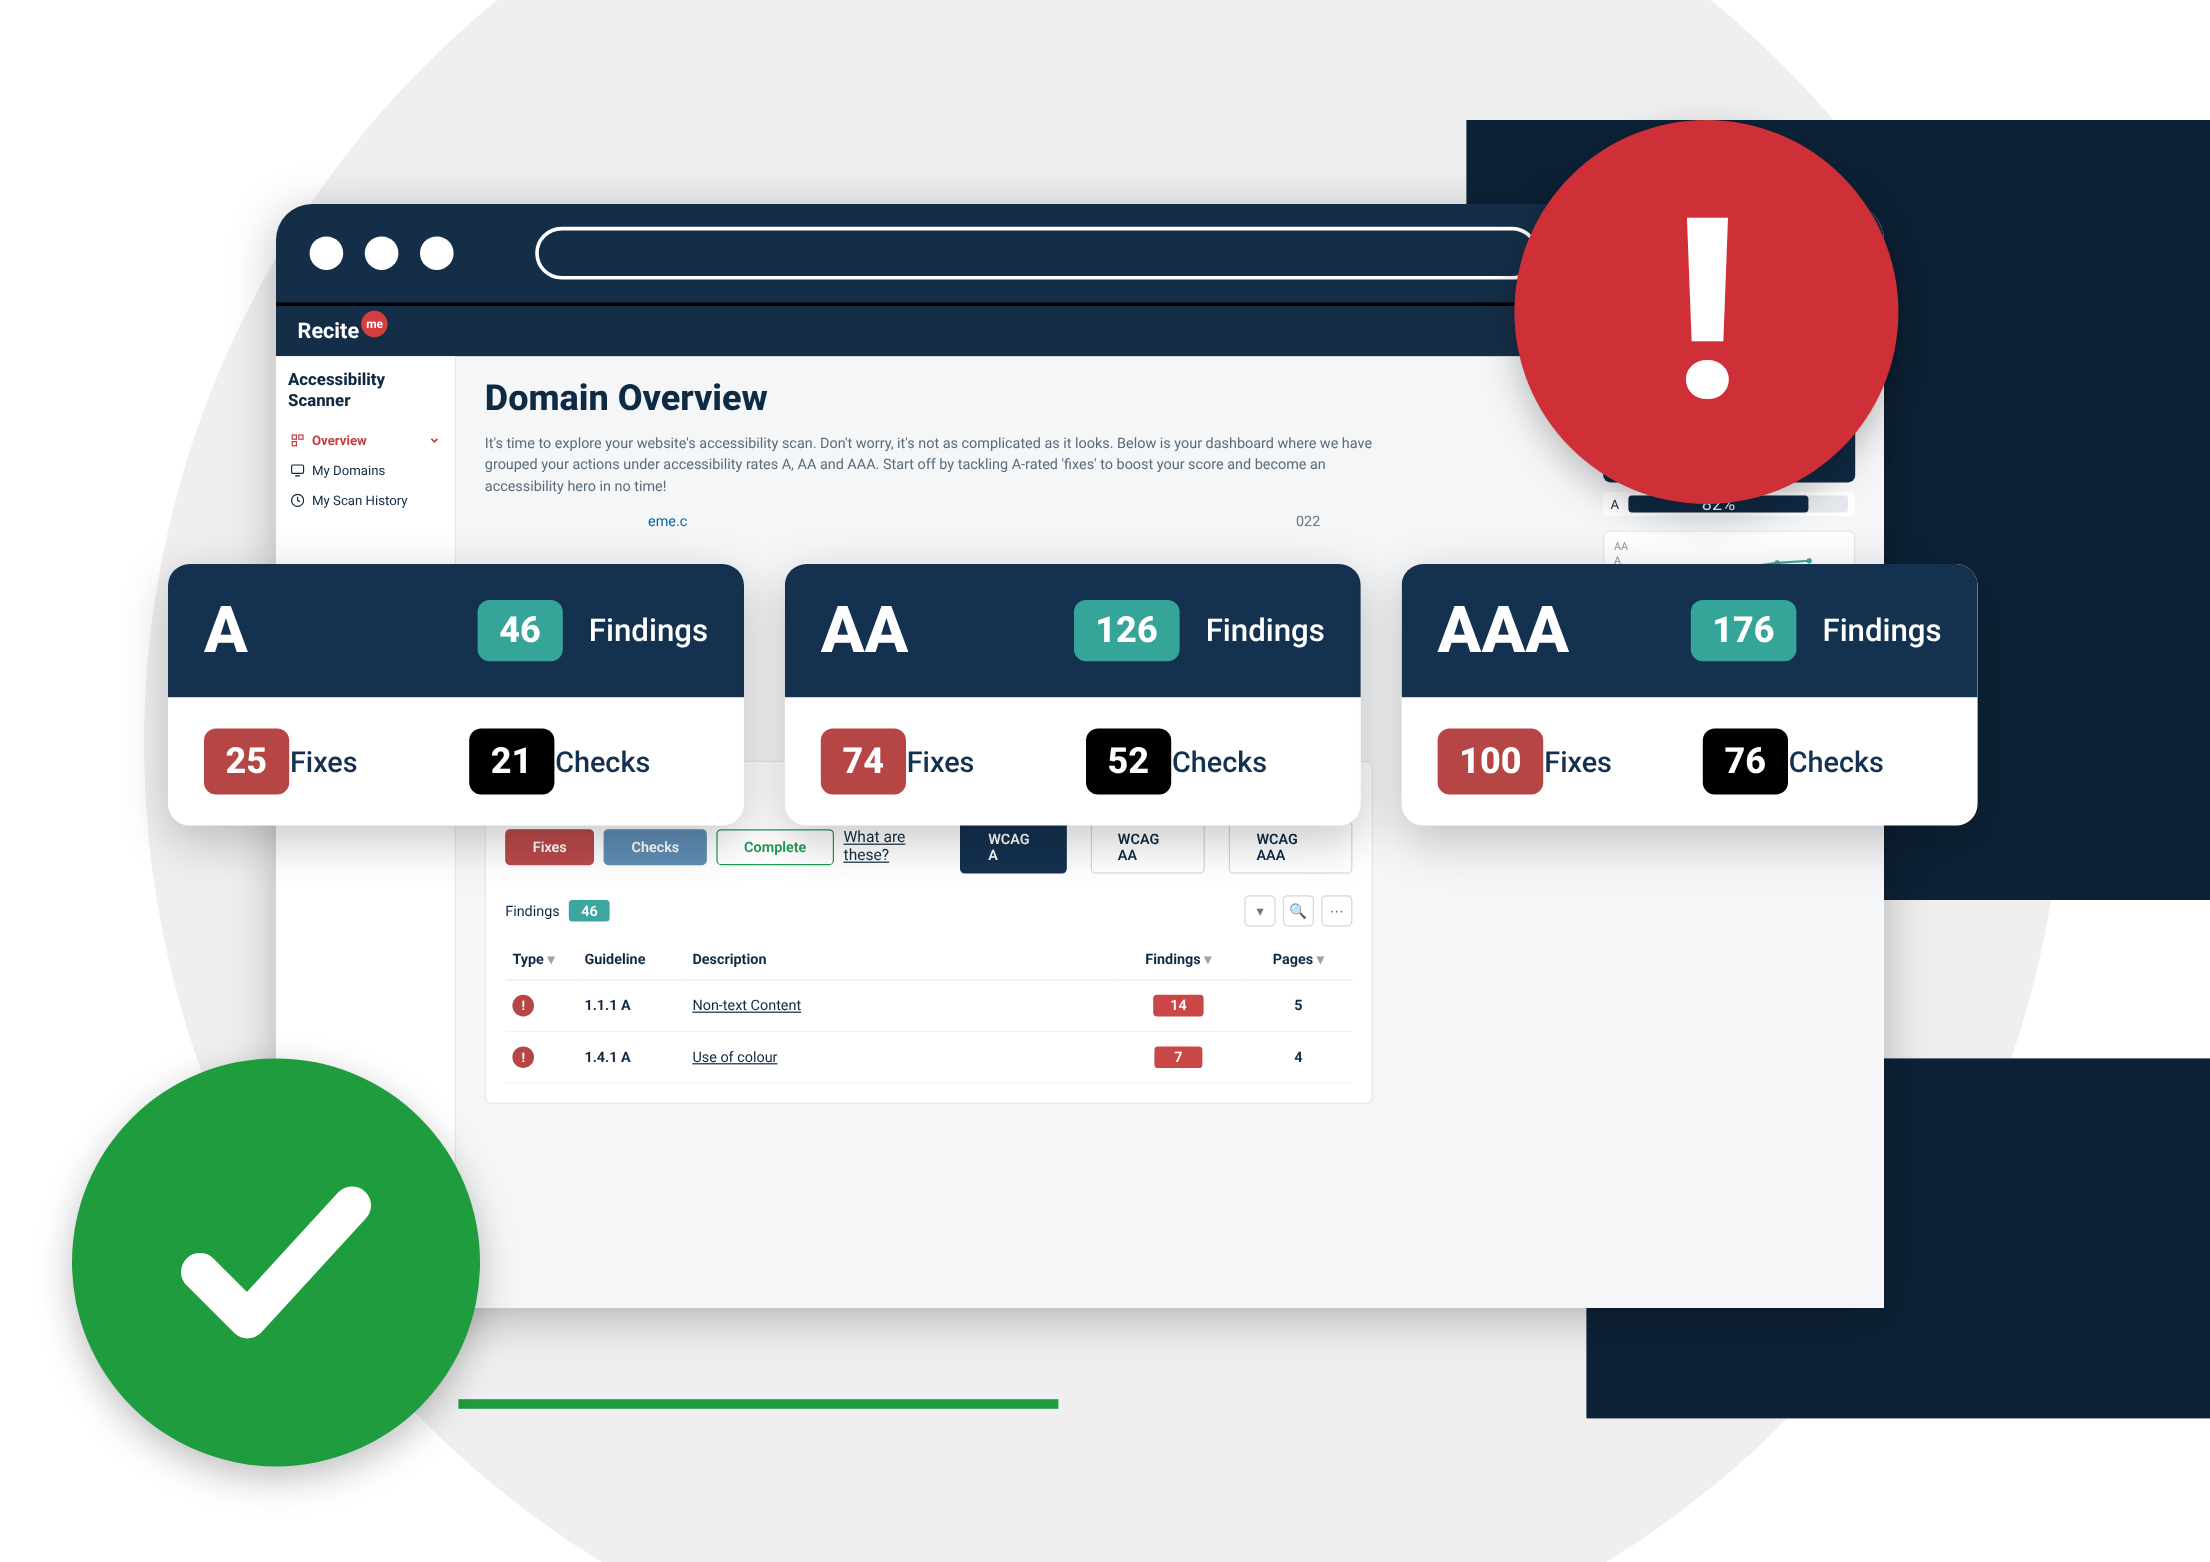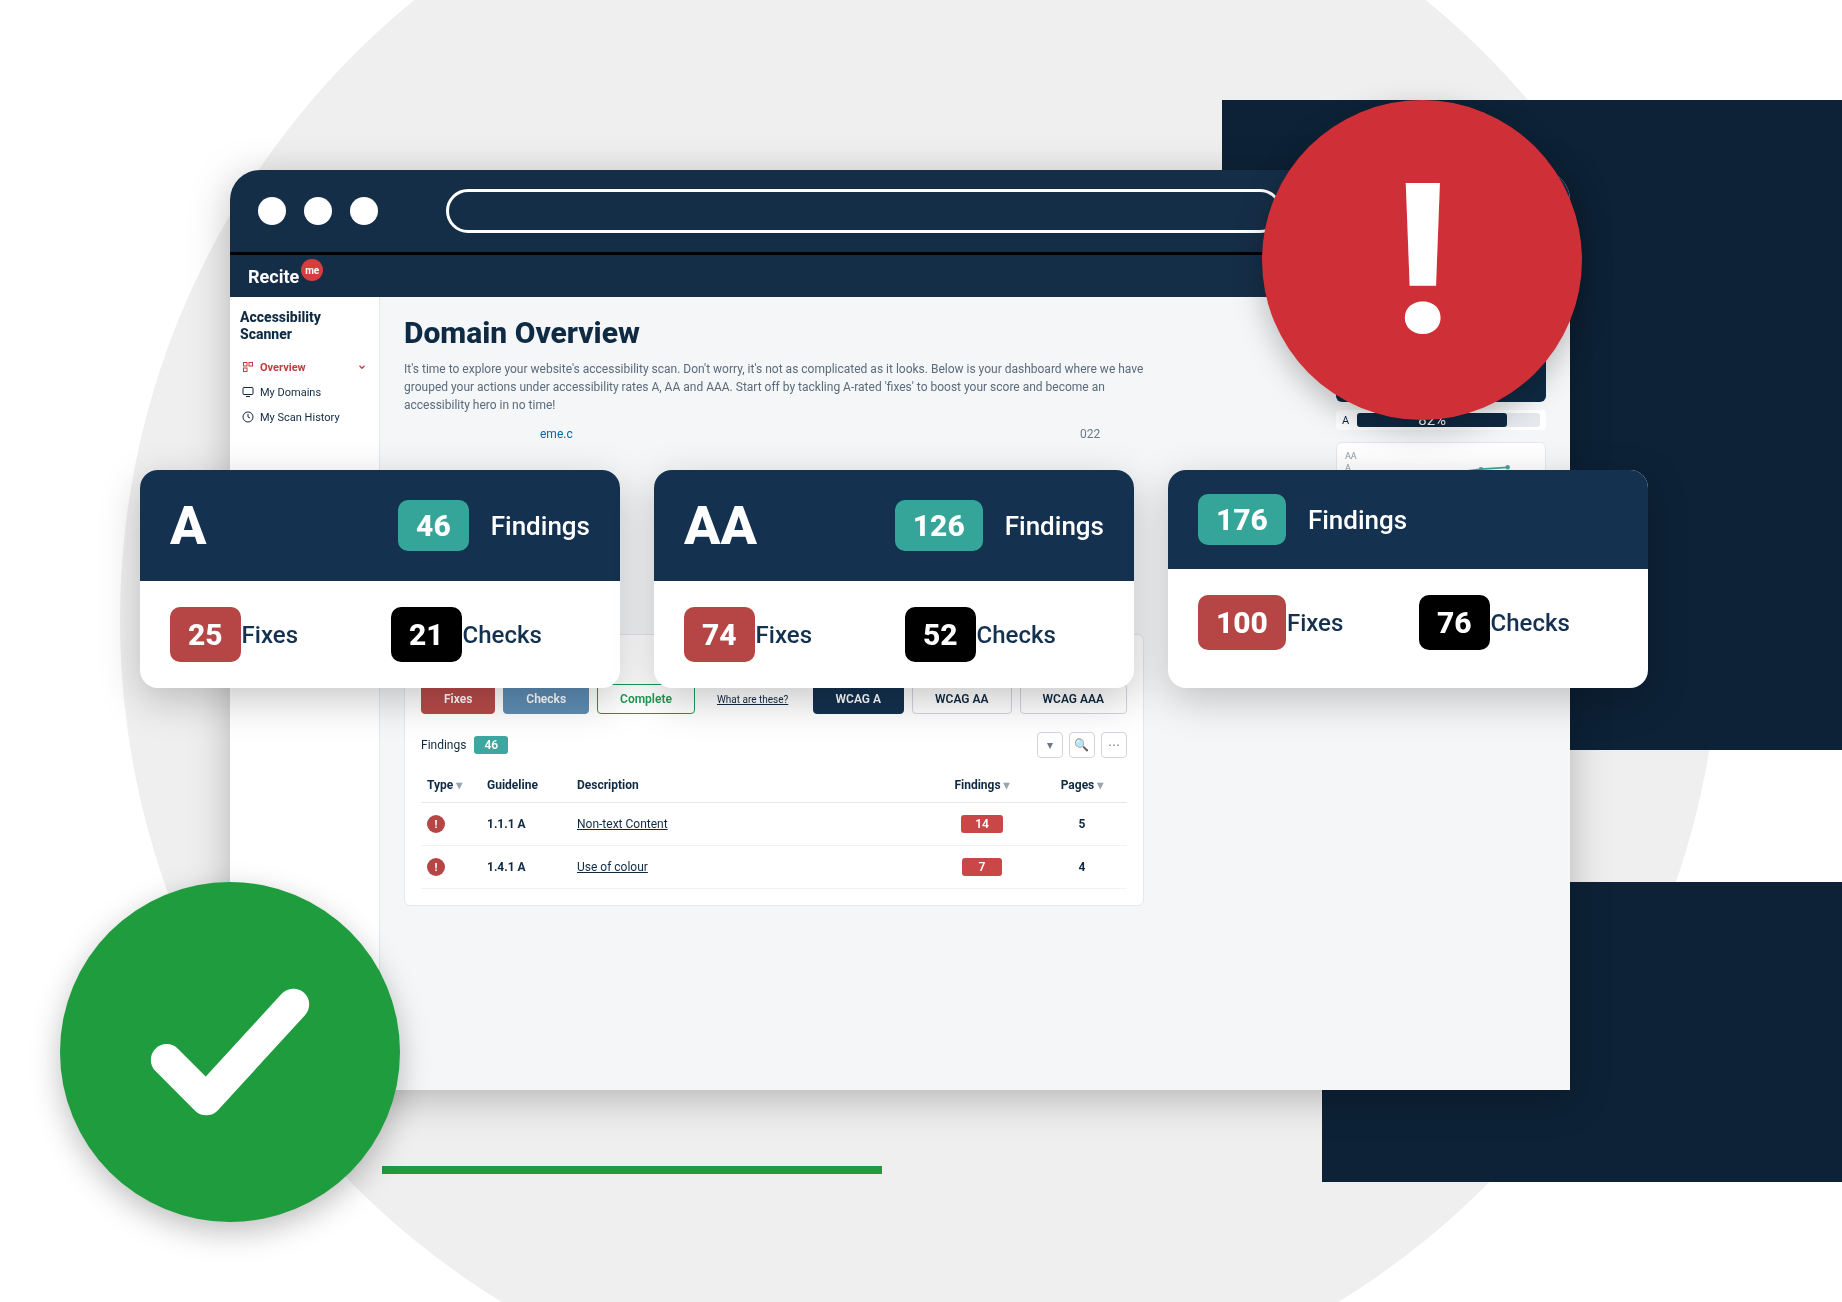--- a/index.html
+++ b/index.html
@@ -236,22 +236,22 @@
     font-size:12px;
     font-weight:600;
     cursor:pointer;
     border:1px solid;
   }
   .pill-red { background:#b94a4a; color:#fff; border-color:#b94a4a;}
   .pill-blue { background:#5f8db4; color:#fff; border-color:#5f8db4;}
   .pill-white { background:#fff; color:#1d9a53; border-color:#1d9a53;}
   .pill-dark { background:#14314f; color:#fff; border-color:#14314f;}
   .pill-outline { background:#fff; color:#0f2a43; border-color:#d0d6dc;}
-  .link-underline { font-size:10px; color:#0f2a43; text-decoration:underline; margin-left:14px; cursor:pointer;}
-  .toggle-group { display:flex; gap:8px; margin-left:auto;}
+  .link-underline { font-size:13px; color:#0f2a43; text-decoration:underline; cursor:pointer;}
+  .toggle-group { display:flex; gap:20px; margin-left:auto;}
 
   .findings-count-row {
     margin-top:18px;
     display:flex;
     align-items:center;
     gap:8px;
     font-size:12px;
     color:#0f2a43;
   }
   .count-badge {
@@ -600,20 +600,21 @@
         </div>
       <div class="stat">
           <div class="stat-badge stat-blue">52</div>
           <div class="stat-label">Checks</div>
         </div>
     </div>
   </div>
 
   <div class="big-card">
     <div class="big-card-head">
+      <div class="grade">AAA</div>
       <div class="badge-teal">176</div>
       <div class="label-txt">Findings</div>
     </div>
     <div class="big-card-body">
       <div class="stat">
           <div class="stat-badge stat-red">100</div>
           <div class="stat-label">Fixes</div>
         </div>
       <div class="stat">
           <div class="stat-badge stat-blue">76</div>

